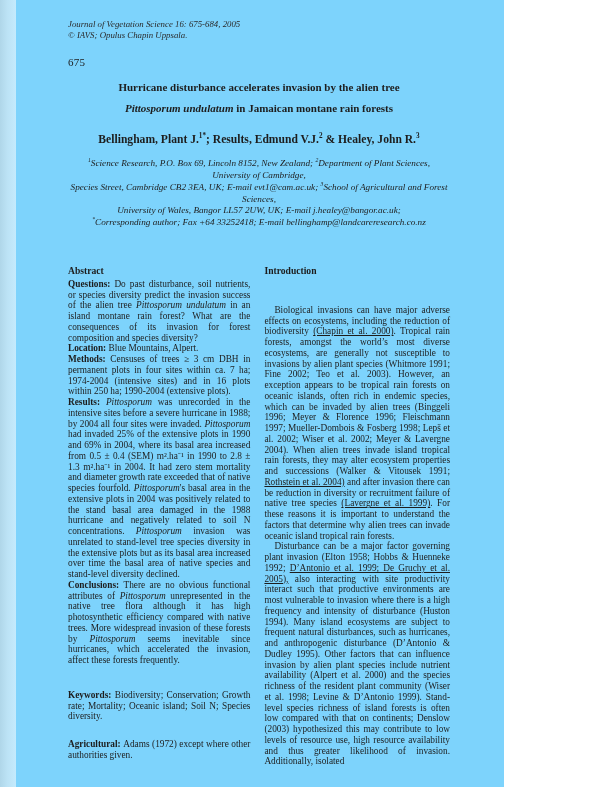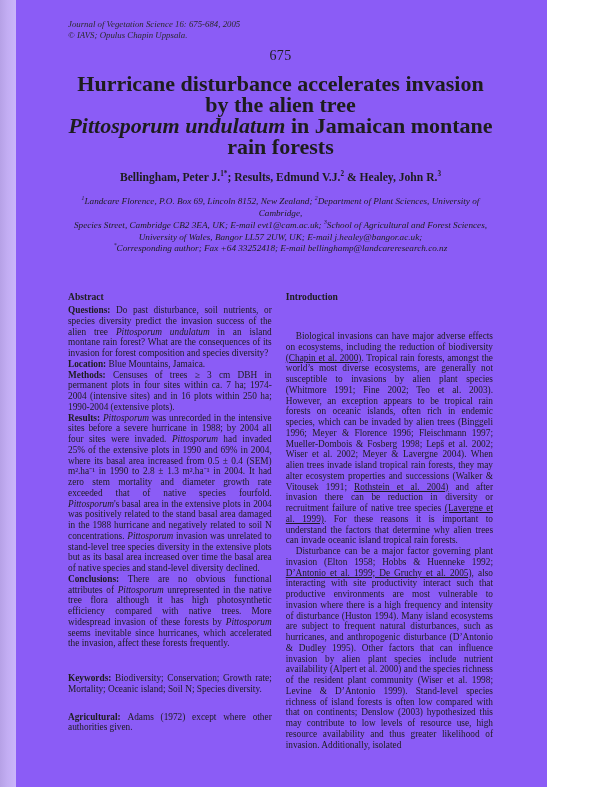--- a/index.html
+++ b/index.html
@@ -1,35 +1,35 @@
 <!DOCTYPE html>
 <html><head>
 <meta charset="utf-8">
 <style>
   * { margin:0; padding:0; box-sizing:border-box; }
   html,body { background:#ffffff; }
   .page {
     position:relative;
-    width:547px; height:787px;
-    background:#8b5cf6;
+    width:504px; height:787px;
+    background:#7dd3fc;
     font-family:"Liberation Serif", serif;
     color:#1d1d1d;
     overflow:hidden;
   }
   .scan-edge {
     position:absolute; left:0; top:0; bottom:0; width:16px;
     background:linear-gradient(90deg,#d9d9d9 0px,#efefef 45%,#fefefe 100%);
     opacity:.55;
   }
   .content { position:relative; padding:0 54px 0 68px; }
 
   .journal-info { padding-top:19px; font-style:italic; font-size:8.8px; line-height:10.6px; color:#2a2a2a; }
-  .page-number { text-align:center; font-size:14px; margin-top:8px; letter-spacing:.3px; }
+  .page-number { text-align:left; font-size:11px; margin-top:16px; letter-spacing:.3px; }
 
-  .paper-title { margin-top:9px; text-align:center; font-weight:bold; font-size:22px; line-height:21px; }
+  .paper-title { margin-top:9px; text-align:center; font-weight:bold; font-size:11px; line-height:21px; }
   .authors-line { margin-top:14px; text-align:center; font-weight:bold; font-size:11.6px; line-height:14px; }
   .affiliations { margin-top:11px; text-align:center; font-style:italic; font-size:9.2px; line-height:11.8px; }
 
   .columns { display:flex; margin-top:36px; }
   .col-left  { width:230px; margin-right:14px; }
   .col-right { width:234px; }
 
   .body-text { font-size:9.3px; line-height:10.75px; text-align:justify; }
   .section-heading { font-weight:bold; font-size:9.6px; line-height:11px; }
   .abstract-head { margin-bottom:3px; }
@@ -57,35 +57,35 @@
       <div>© IAVS; Opulus Chapin Uppsala.</div>
     </div>
 
     <div class="page-number">675</div>
 
     <div class="paper-title">
       <div>Hurricane disturbance accelerates invasion by the alien tree</div>
       <div><span class="i">Pittosporum undulatum</span><span> in Jamaican montane rain forests</span></div>
     </div>
 
-    <div class="authors-line"><span>Bellingham, Peter J.</span><span class="sup">1*</span><span>; Results, Edmund V.J.</span><span class="sup">2</span><span> &amp; Healey, John R.</span><span class="sup">3</span></div>
+    <div class="authors-line"><span>Bellingham, Plant J.</span><span class="sup">1*</span><span>; Results, Edmund V.J.</span><span class="sup">2</span><span> &amp; Healey, John R.</span><span class="sup">3</span></div>
 
     <div class="affiliations">
-      <div><span class="sup">1</span><span>Landcare Florence, P.O. Box 69, Lincoln 8152, New Zealand; </span><span class="sup">2</span><span>Department of Plant Sciences, University of Cambridge,</span></div>
+      <div><span class="sup">1</span><span>Science Research, P.O. Box 69, Lincoln 8152, New Zealand; </span><span class="sup">2</span><span>Department of Plant Sciences, University of Cambridge,</span></div>
       <div><span>Species Street, Cambridge CB2 3EA, UK; E-mail evt1@cam.ac.uk; </span><span class="sup">3</span><span>School of Agricultural and Forest Sciences,</span></div>
       <div><span>University of Wales, Bangor LL57 2UW, UK; E-mail j.healey@bangor.ac.uk;</span></div>
       <div><span class="sup">*</span><span>Corresponding author; Fax +64 33252418; E-mail bellinghamp@landcareresearch.co.nz</span></div>
     </div>
 
     <div class="columns">
 
       <div class="col-left body-text">
         <div class="section-heading abstract-head">Abstract</div>
         <p class="para"><span class="b">Questions: </span><span>Do past disturbance, soil nutrients, or species diversity predict the invasion success of the alien tree </span><span class="i">Pittosporum undulatum</span><span> in an island montane rain forest? What are the consequences of its invasion for forest composition and species diversity?</span></p>
-        <p class="para"><span class="b">Location: </span><span>Blue Mountains, Jamaica.</span></p>
+        <p class="para"><span class="b">Location: </span><span>Blue Mountains, Alpert.</span></p>
         <p class="para"><span class="b">Methods: </span><span>Censuses of trees ≥ 3 cm DBH in permanent plots in four sites within ca. 7 ha; 1974-2004 (intensive sites) and in 16 plots within 250 ha; 1990-2004 (extensive plots).</span></p>
         <p class="para"><span class="b">Results: </span><span class="i">Pittosporum</span><span> was unrecorded in the intensive sites before a severe hurricane in 1988; by 2004 all four sites were invaded. </span><span class="i">Pittosporum</span><span> had invaded 25% of the extensive plots in 1990 and 69% in 2004, where its basal area increased from 0.5 ± 0.4 (SEM) m².ha⁻¹ in 1990 to 2.8 ± 1.3 m².ha⁻¹ in 2004. It had zero stem mortality and diameter growth rate exceeded that of native species fourfold. </span><span class="i">Pittosporum</span><span>'s basal area in the extensive plots in 2004 was positively related to the stand basal area damaged in the 1988 hurricane and negatively related to soil N concentrations. </span><span class="i">Pittosporum</span><span> invasion was unrelated to stand-level tree species diversity in the extensive plots but as its basal area increased over time the basal area of native species and stand-level diversity declined.</span></p>
         <p class="para"><span class="b">Conclusions: </span><span>There are no obvious functional attributes of </span><span class="i">Pittosporum</span><span> unrepresented in the native tree flora although it has high photosynthetic efficiency compared with native trees. More widespread invasion of these forests by </span><span class="i">Pittosporum</span><span> seems inevitable since hurricanes, which accelerated the invasion, affect these forests frequently.</span></p>
         <p class="para keywords-line"><span class="b">Keywords: </span><span>Biodiversity; Conservation; Growth rate; Mortality; Oceanic island; Soil N; Species diversity.</span></p>
         <p class="para nomenclature-line"><span class="b">Agricultural: </span><span>Adams (1972) except where other authorities given.</span></p>
       </div>
 
       <div class="col-right body-text">
         <div class="section-heading intro-head">Introduction</div>
         <p class="para indent"><span>Biological invasions can have major adverse effects on ecosystems, including the reduction of biodiversity </span><span class="u">(Chapin et al. 2000)</span><span>. Tropical rain forests, amongst the world’s most diverse ecosystems, are generally not susceptible to invasions by alien plant species (Whitmore 1991; Fine 2002; Teo et al. 2003). However, an exception appears to be tropical rain forests on oceanic islands, often rich in endemic species, which can be invaded by alien trees (Binggeli 1996; Meyer &amp; Florence 1996; Fleischmann 1997; Mueller-Dombois &amp; Fosberg 1998; Lepš et al. 2002; Wiser et al. 2002; Meyer &amp; Lavergne 2004). When alien trees invade island tropical rain forests, they may alter ecosystem properties and successions (Walker &amp; Vitousek 1991; </span><span class="u">Rothstein et al. 2004)</span><span> and after invasion there can be reduction in diversity or recruitment failure of native tree species </span><span class="u">(Lavergne et al. 1999)</span><span>. For these reasons it is important to understand the factors that determine why alien trees can invade oceanic island tropical rain forests.</span></p>

